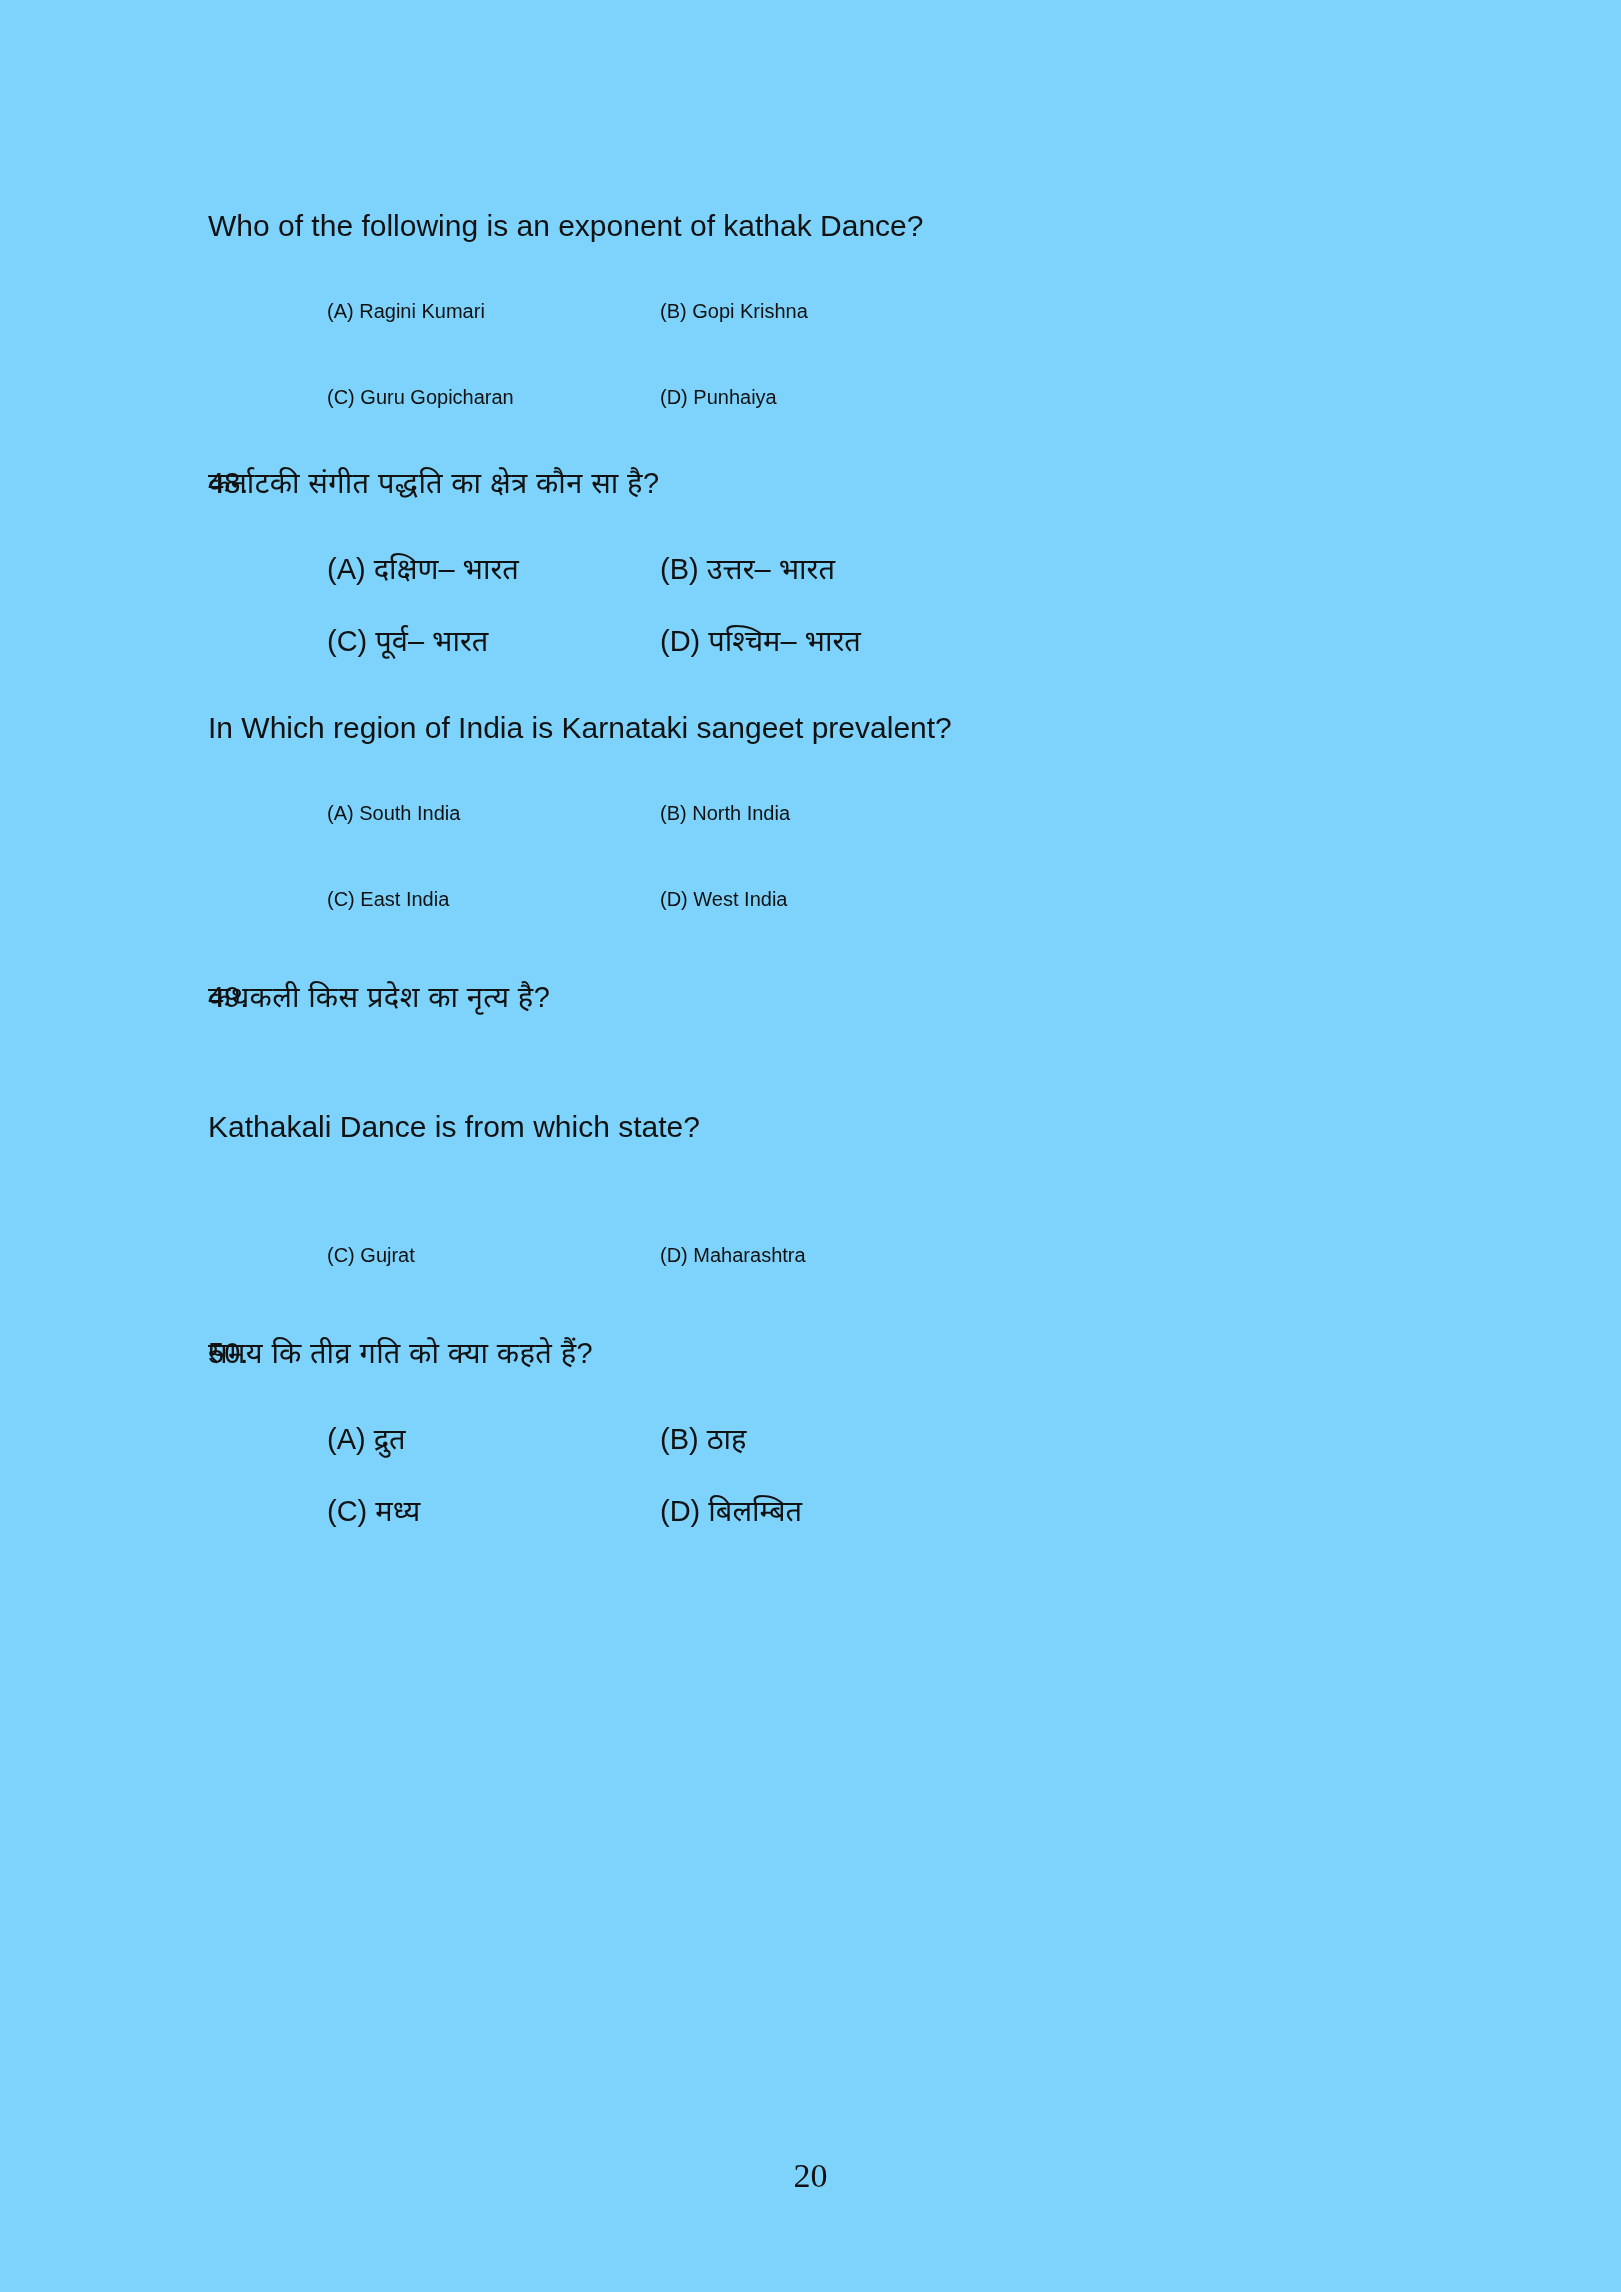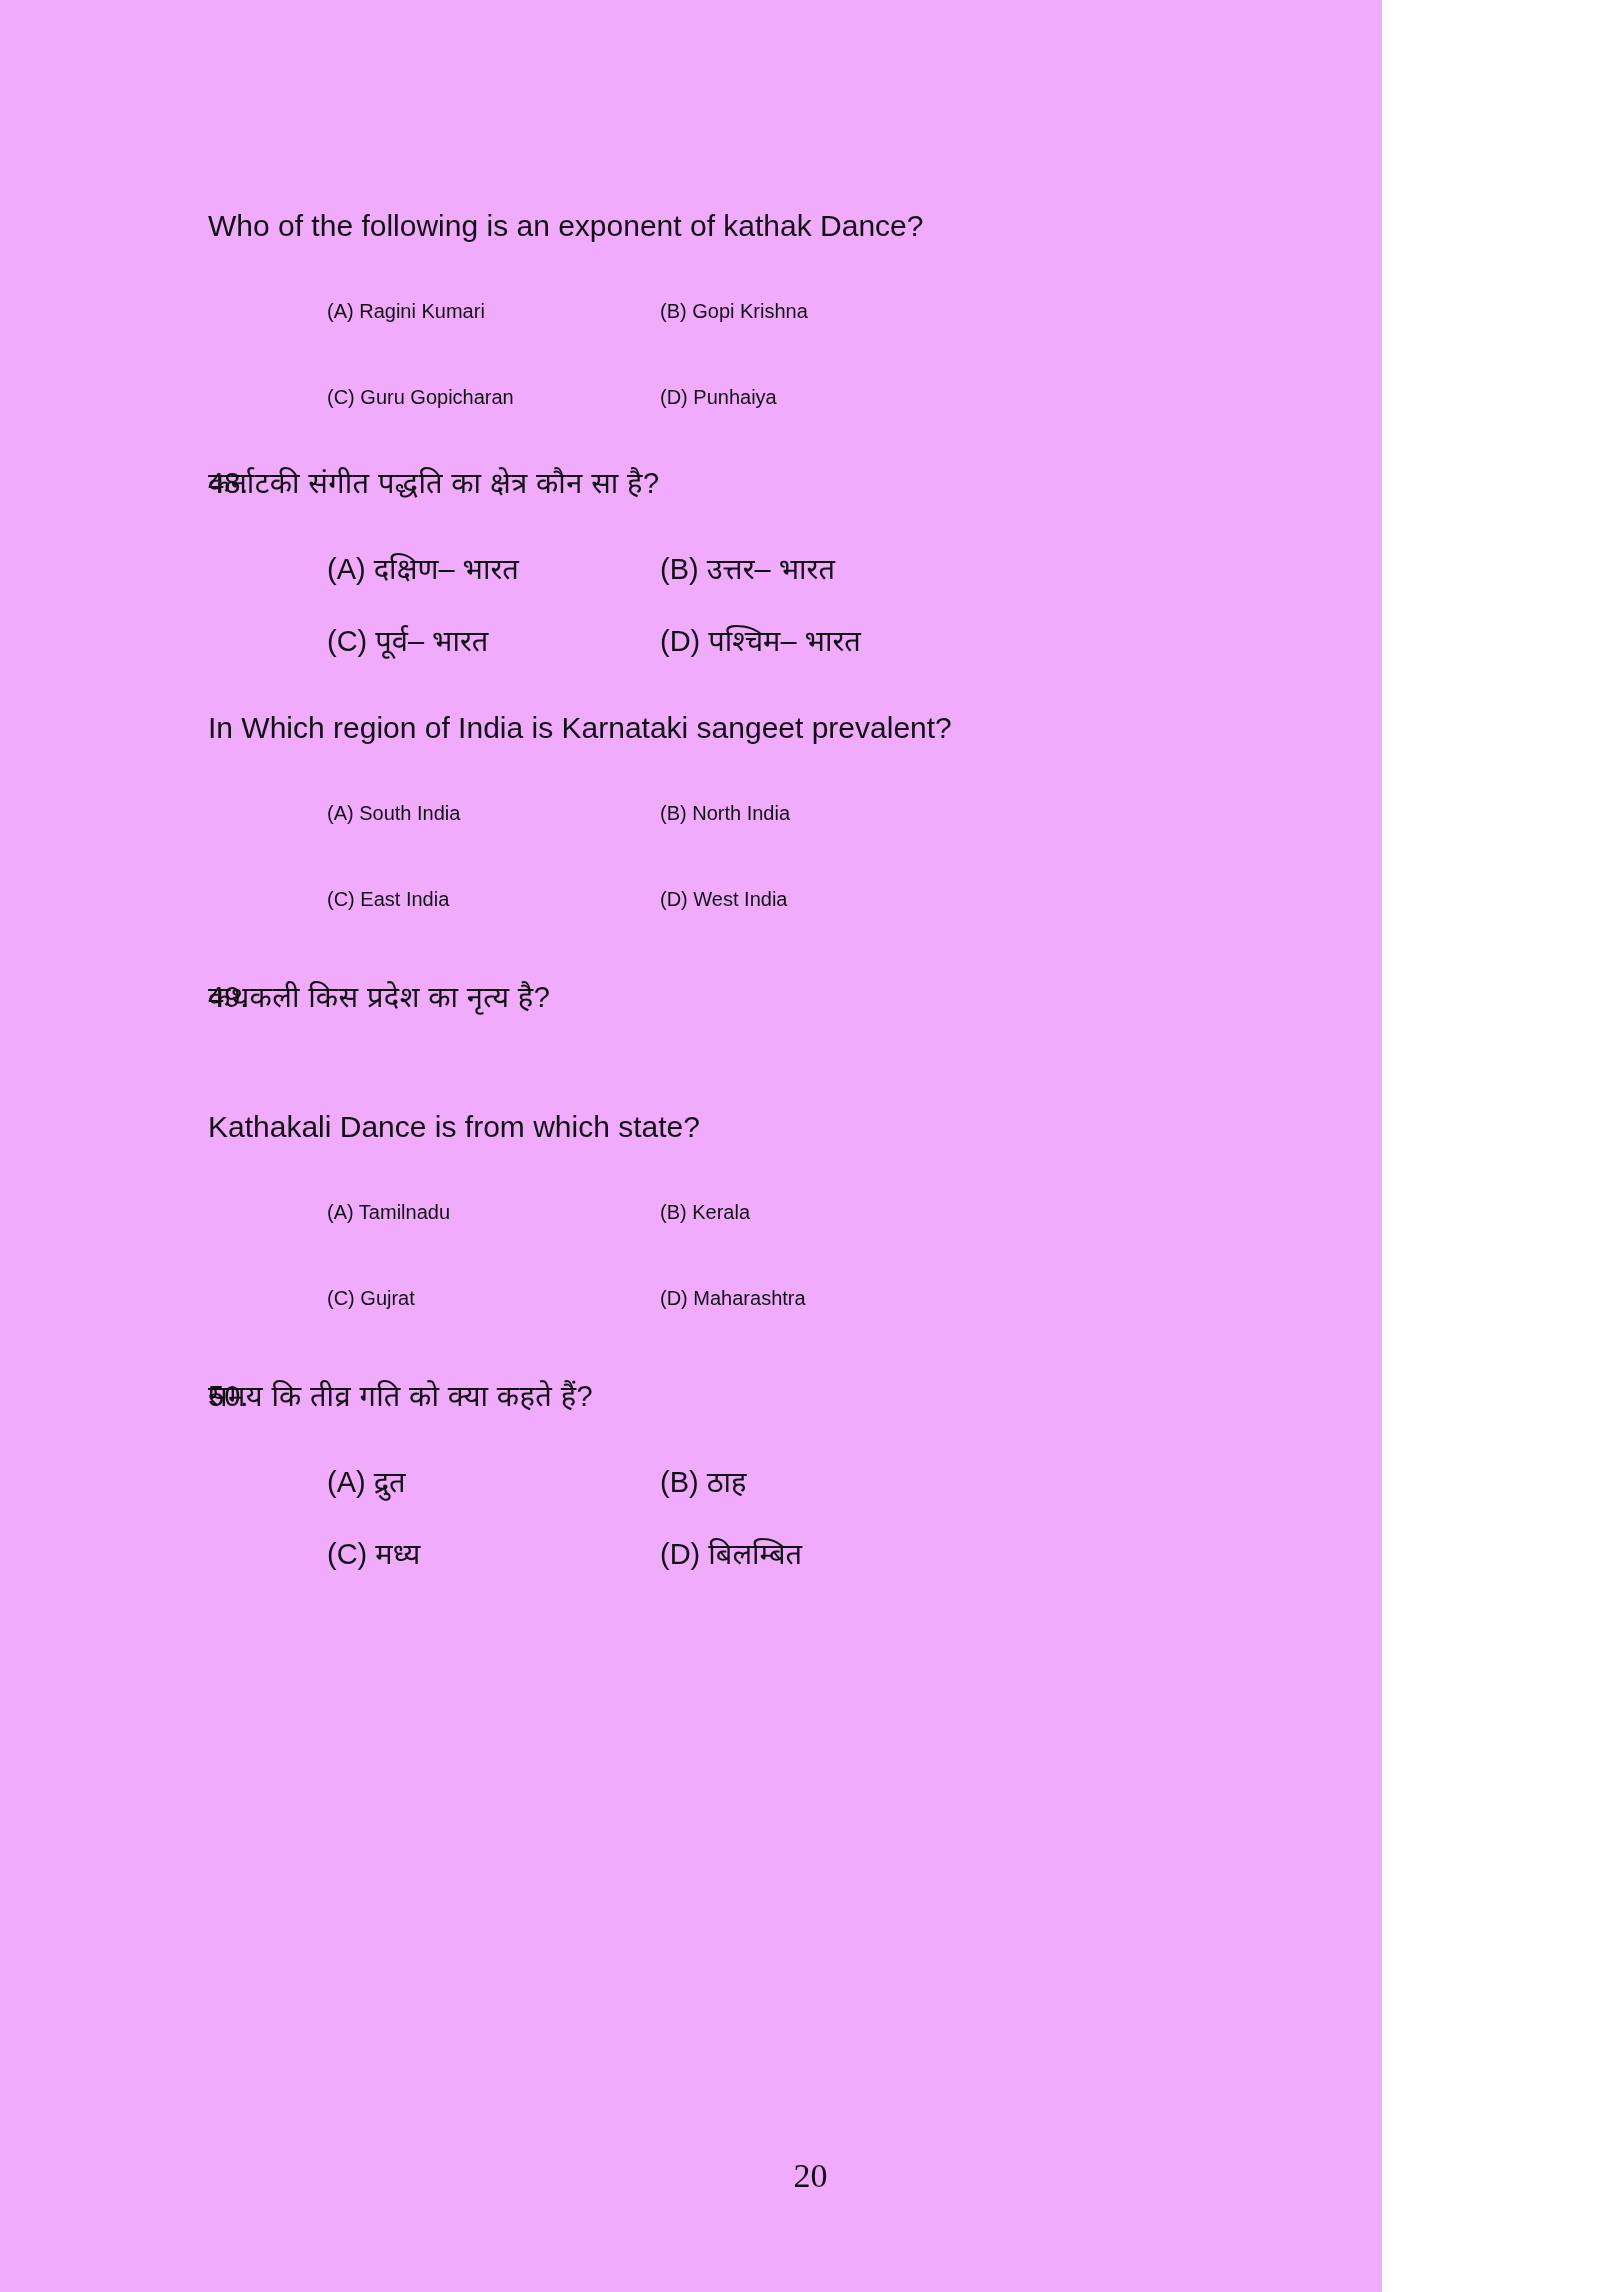--- a/index.html
+++ b/index.html
@@ -6,23 +6,23 @@
     margin: 0;
     padding: 0;
     background: #ffffff;
   }
   body {
     font-family: "Liberation Sans", sans-serif;
     color: #111111;
   }
   .page {
     position: relative;
-    width: 1382px;
+    width: 1621px;
     height: 2293px;
-    background: #f0abfc;
+    background: #7dd3fc;
     overflow: hidden;
     box-sizing: border-box;
   }
   .content {
     position: absolute;
     left: 0;
     top: 0;
     width: 1621px;
     height: 2293px;
   }
@@ -217,30 +217,20 @@
 
     <div class="gap-md"></div>
 
     <div class="qblock">
       <div class="qrow">
         <div class="qnum spacer"></div>
         <div class="qtext">Kathakali Dance is from which state?</div>
       </div>
       <div class="gap-md"></div>
       <div class="opts">
-        <div class="optrow">
-          <div class="opt col-a">
-            <span>(A) </span>
-            <span>Tamilnadu</span>
-          </div>
-          <div class="opt col-b">
-            <span>(B) </span>
-            <span>Kerala</span>
-          </div>
-        </div>
         <div class="gap-md"></div>
         <div class="optrow">
           <div class="opt col-a">
             <span>(C) </span>
             <span>Gujrat</span>
           </div>
           <div class="opt col-b">
             <span>(D) </span>
             <span>Maharashtra</span>
           </div>

